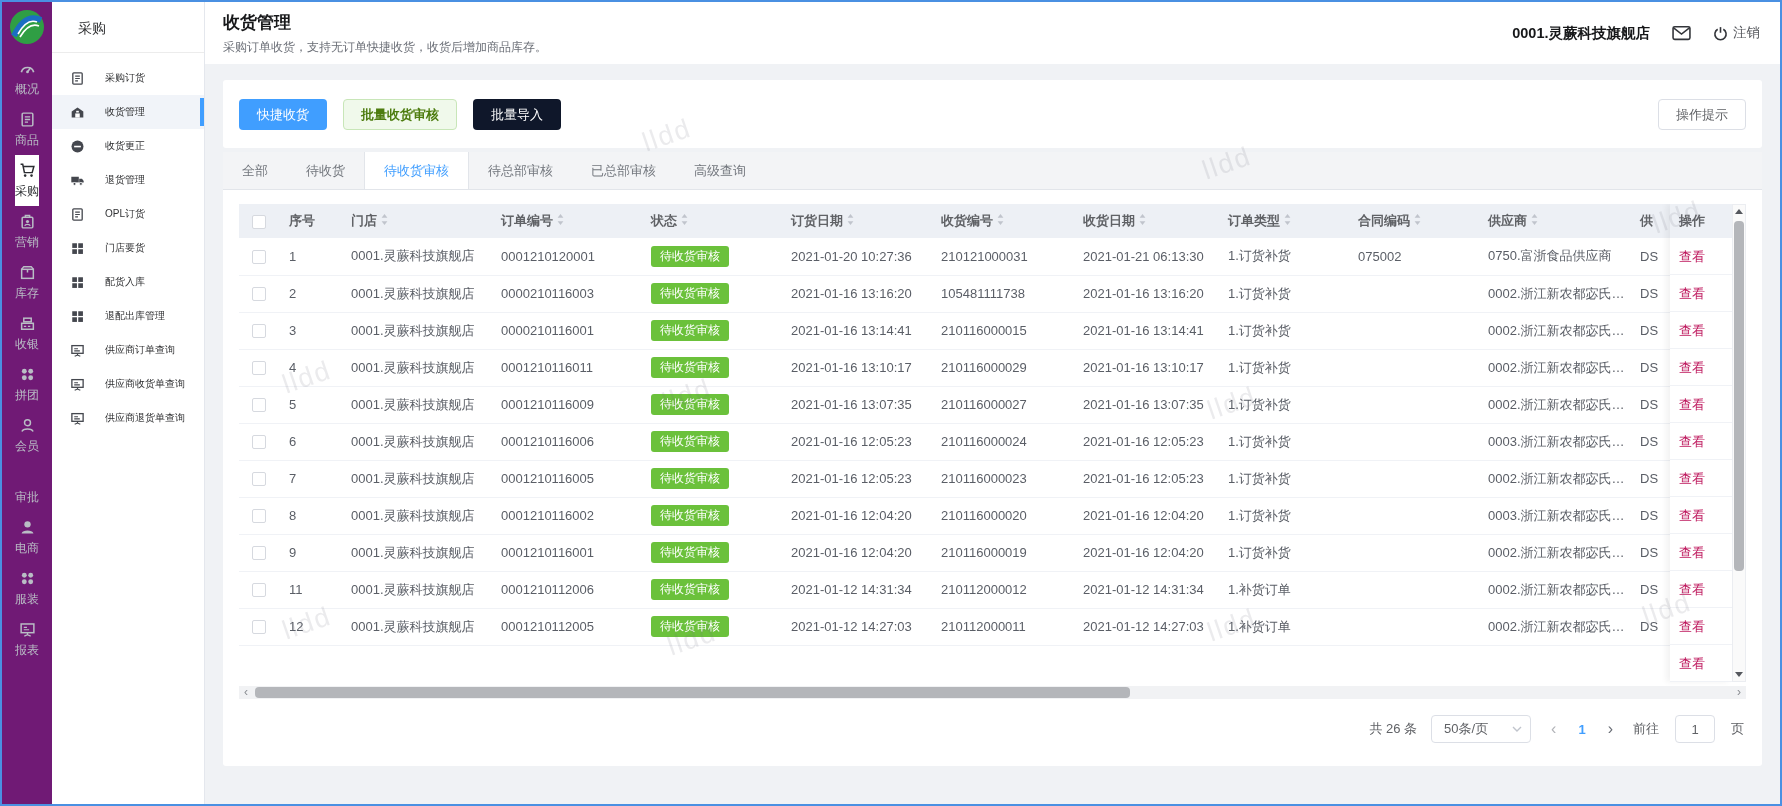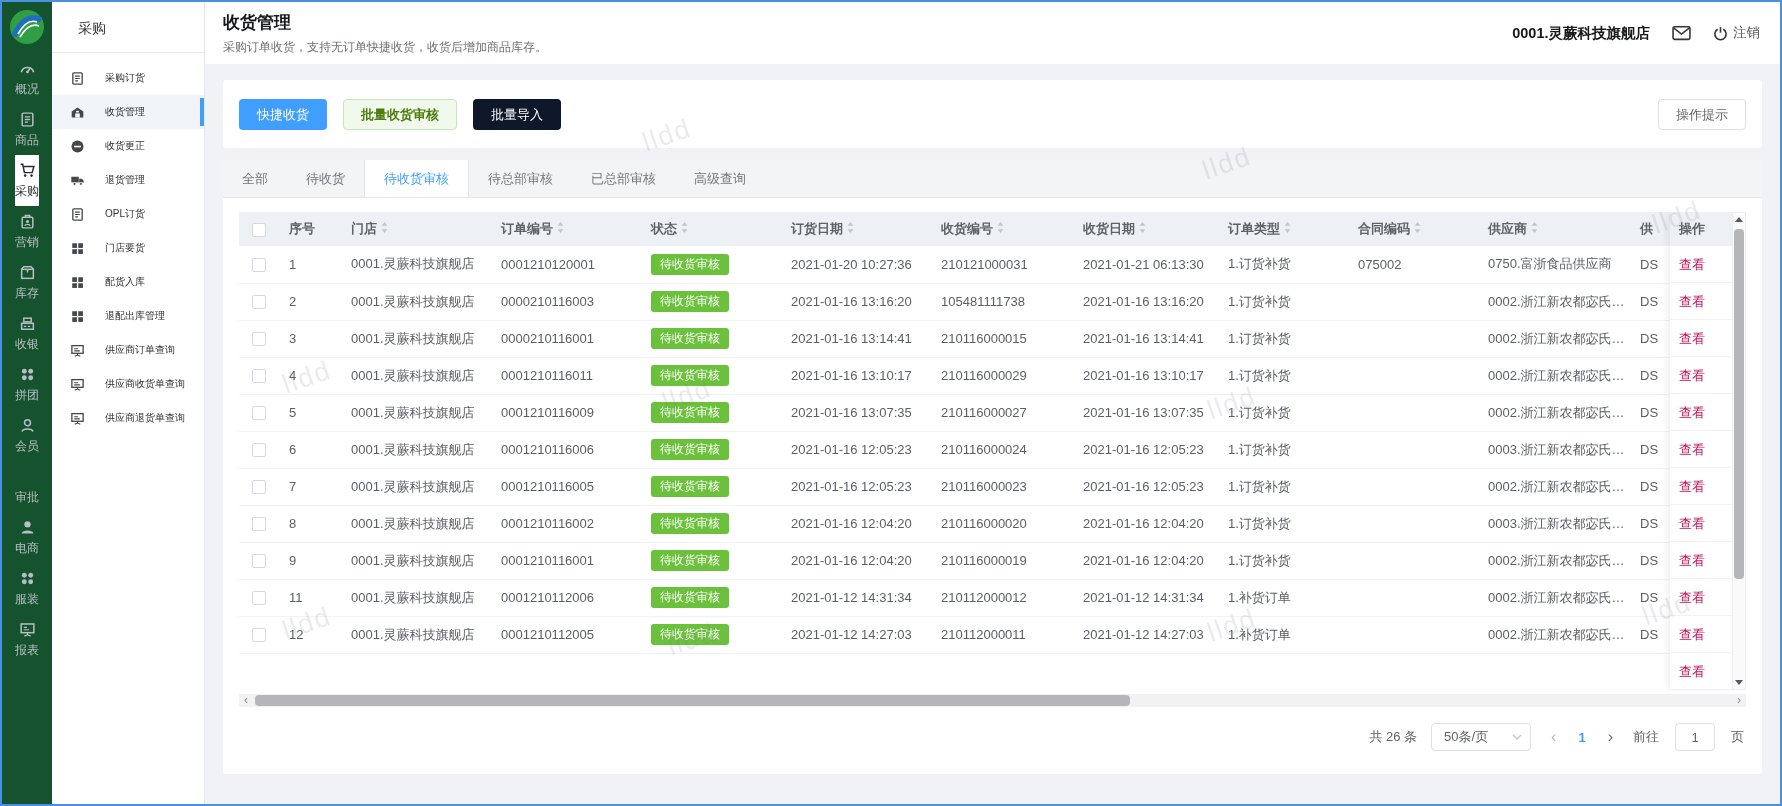--- a/index.html
+++ b/index.html
@@ -1,20 +1,20 @@
 <!DOCTYPE html>
 <html><head>
 <meta charset="utf-8">
 <style>
   * { box-sizing: border-box; margin: 0; padding: 0; }
   body { font-family: "Liberation Sans", "DejaVu Sans", sans-serif; background:#dfe6ef; }
   .frame { position:relative; width:1782px; height:806px; border:2px solid #4a90e2; background:#f0f2f5; display:flex; overflow:hidden; }
 
   
-  .rail { width:50px; background:#14532d; flex-shrink:0; display:flex; flex-direction:column; align-items:center; z-index:6; }
+  .rail { width:50px; background:#701a75; flex-shrink:0; display:flex; flex-direction:column; align-items:center; z-index:6; }
   .rail-logo { width:36px; height:36px; margin:7px 0 8px; flex-shrink:0; }
   .rail-item { width:100%; min-height:49px; padding:7px 0 6px; display:flex; flex-direction:column; align-items:center; justify-content:center; gap:4px; color:#b9bdc5; font-size:12px; cursor:pointer; }
   .rail-item.active { background:#ffffff; color:#2b2d31; }
   .rail-item .ric { width:17px; height:17px; display:block; }
   .rail-item .ric svg { width:17px; height:17px; display:block; }
 
   
   .submenu { width:153px; background:#fff; border-right:1px solid #e4e7ed; flex-shrink:0; z-index:5; }
   .submenu-title { font-size:14px; color:#303133; padding:18px 0 14px 26px; border-bottom:1px solid #ececec; }
   .menu-list { padding-top:8px; }
@@ -32,21 +32,21 @@
   .user-area { display:flex; align-items:center; gap:22px; }
   .store-name { font-size:14.5px; font-weight:bold; color:#17181a; }
   .topbar-icon { width:19px; height:16px; color:#33353a; cursor:pointer; }
   .topbar-icon svg { width:100%; height:100%; display:block; }
   .logout { display:flex; align-items:center; gap:5px; font-size:13.5px; color:#55575c; cursor:pointer; }
   .logout .topbar-icon { width:15px; height:15px; }
 
   .content { flex:1; padding:16px 18px 0; overflow:hidden; }
   .card { background:#fff; border-radius:3px; }
 
-  .toolbar-card { height:68px; display:flex; align-items:center; justify-content:space-between; padding:0 16px; margin-bottom:12px; }
+  .toolbar-card { height:68px; display:flex; align-items:center; justify-content:space-between; padding:0 16px; margin-bottom:4px; }
   .btn-group { display:flex; gap:16px; }
   .btn { display:inline-block; font-size:13px; padding:8px 17px; border-radius:4px; cursor:pointer; border:1px solid transparent; line-height:1; }
   .btn.primary { background:#409eff; color:#fff; }
   .btn.plain-green { background:#f0f9eb; color:#4d7c0f; border-color:#c8e6b8;font-weight:bold; }
   .btn.green { background:#0f172a; color:#fff; }
   .btn.default { background:#fff; color:#606266; border-color:#dcdfe6; }
 
   .table-card { height:614px; display:flex; flex-direction:column; }
   .tabs { height:38px; background:#f3f4f6; border-bottom:1px solid #e2e5ea; display:flex; flex-shrink:0; }
   .tab { padding:0 19px; line-height:38px; font-size:13px; color:#73777e; cursor:pointer; }

